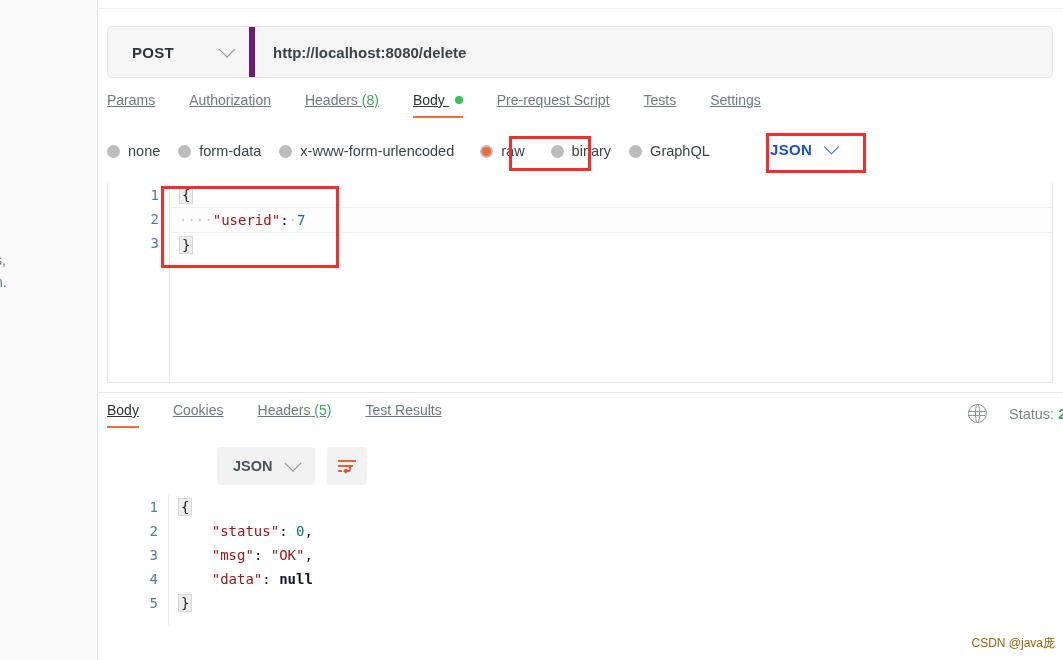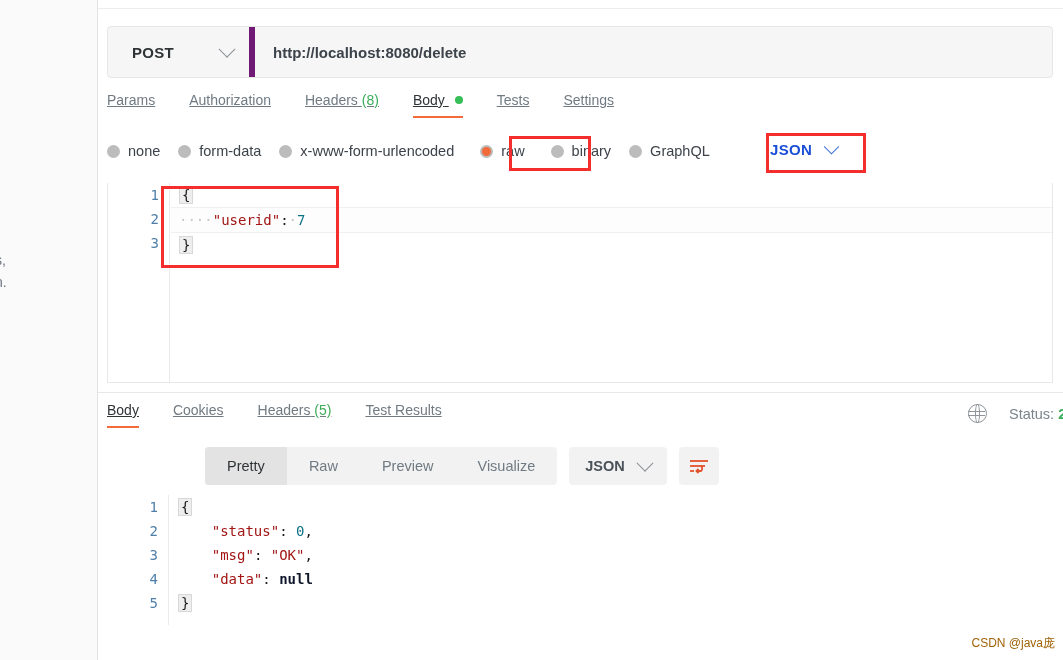--- a/index.html
+++ b/index.html
@@ -408,20 +408,21 @@
     <div class="rtab"><span>Params</span></div>
     <div class="rtab"><span>Authorization</span></div>
     <div class="rtab">
       <span>Headers</span>
       <span class="cnt">(8)</span>
     </div>
     <div class="rtab active">
       <span>Body</span>
       <span class="dot-green"></span>
     </div>
+    <div class="rtab"><span>Pre-request Script</span></div>
     <div class="rtab"><span>Tests</span></div>
     <div class="rtab"><span>Settings</span></div>
   </div>
 
   <div id="bodytypes">
     <div class="radio-item">
       <span class="rcircle"></span>
       <span class="rlabel">none</span>
     </div>
     <div class="radio-item">
@@ -479,34 +480,20 @@
     </div>
     <div class="rtab"><span>Test Results</span></div>
   </div>
 
   <div id="status-wrap">
     <span id="globe"></span>
     <span id="status-text"><span>Status: </span><span class="code-ok">2</span></span>
   </div>
 
   <div id="resp-toolbar">
-    <div id="seg">
-      <div class="segbtn active">
-          <span>Pretty</span>
-        </div>
-      <div class="segbtn">
-          <span>Raw</span>
-        </div>
-      <div class="segbtn">
-          <span>Preview</span>
-        </div>
-      <div class="segbtn">
-          <span>Visualize</span>
-        </div>
-    </div>
     <div id="resp-fmt">
       <span class="rflabel">JSON</span>
       <span class="chev"></span>
     </div>
     <div id="wrapbtn">
       <svg width="20" height="16" viewBox="0 0 20 16">
         <line x1="1" y1="3" x2="19" y2="3" stroke="#e2522a" stroke-width="1.8"></line>
         <line x1="1" y1="8" x2="16" y2="8" stroke="#e2522a" stroke-width="1.8"></line>
         <path d="M12 8 a3.2 3.2 0 0 1 0 5 H8" fill="none" stroke="#e2522a" stroke-width="1.8"></path>
         <path d="M9.6 11 L7.4 13 L9.6 15" fill="none" stroke="#e2522a" stroke-width="1.8"></path>

